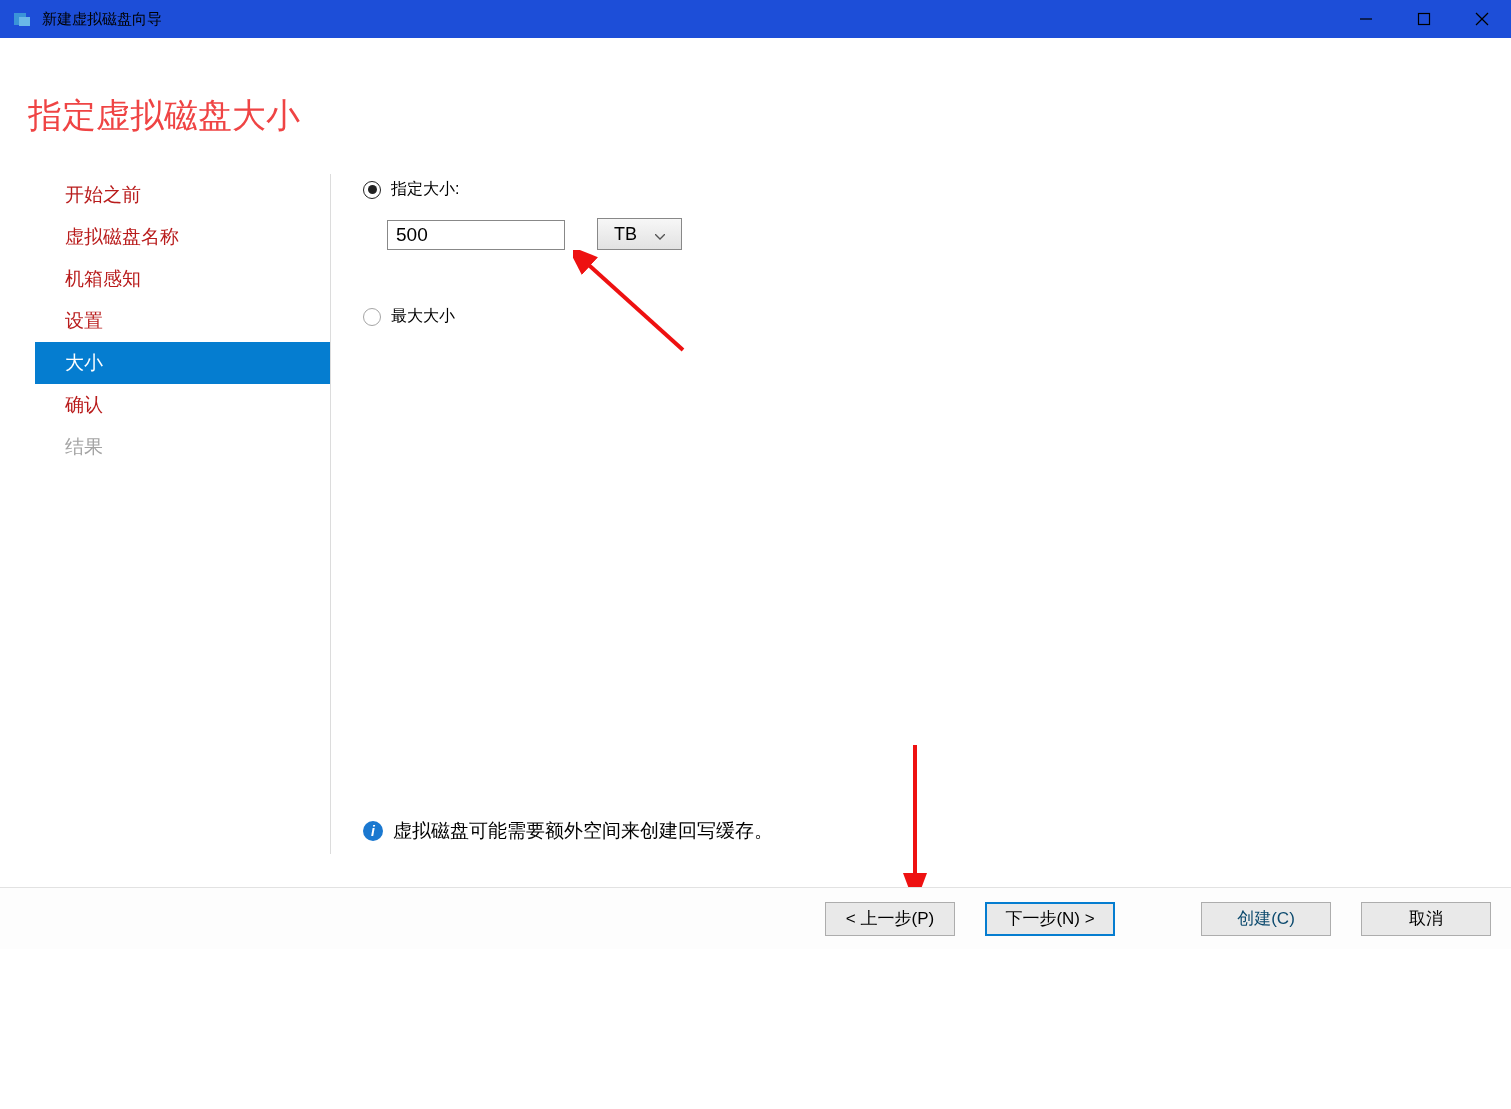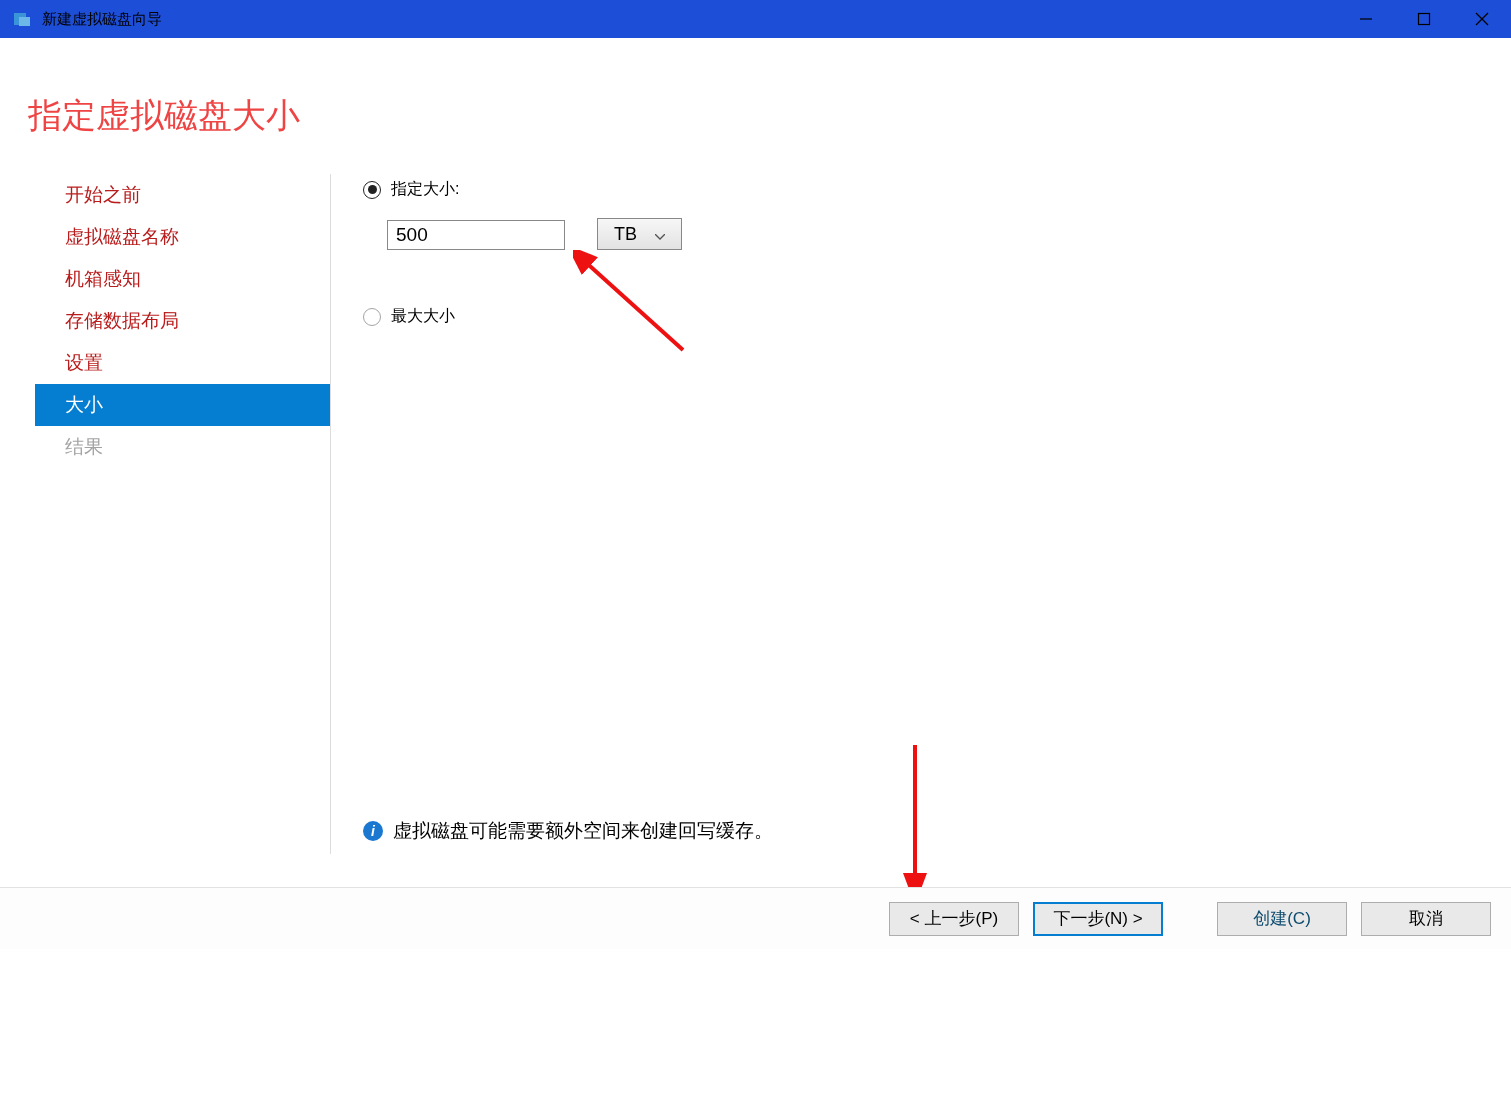--- a/index.html
+++ b/index.html
@@ -132,21 +132,21 @@
     .footer {
       position: absolute;
       left: 0; right: 0;
       bottom: 160px;
       height: 62px;
       border-top: 1px solid #e2e2e2;
       display: flex;
       align-items: center;
       justify-content: flex-end;
       padding-right: 20px;
-      gap: 14px;
+      gap: 30px;
       background: #fdfdfd;
     }
     .wiz-btn {
       min-width: 130px;
       height: 34px;
       border: 1px solid #adadad;
       background: #e9e9e9;
       font-size: 17px;
       font-family: inherit;
       cursor: default;
@@ -193,23 +193,23 @@
   </div>
 </div>
 
 <h1 class="page-title">指定虚拟磁盘大小</h1>
 
 <div class="content">
   <div class="sidebar">
     <div class="sidebar-item">开始之前</div>
     <div class="sidebar-item">虚拟磁盘名称</div>
     <div class="sidebar-item">机箱感知</div>
-    <div class="sidebar-item">存储数据布局</div>
     <div class="sidebar-item">设置</div>
     <div class="sidebar-item active">大小</div>
+    <div class="sidebar-item">确认</div>
     <div class="sidebar-item disabled">结果</div>
   </div>
   <div class="divider"></div>
   <div class="main">
     <div class="radio-row">
       <span class="radio-outer">
           <span class="radio-inner"></span>
         </span>
       <span class="label">指定大小:</span>
     </div>

